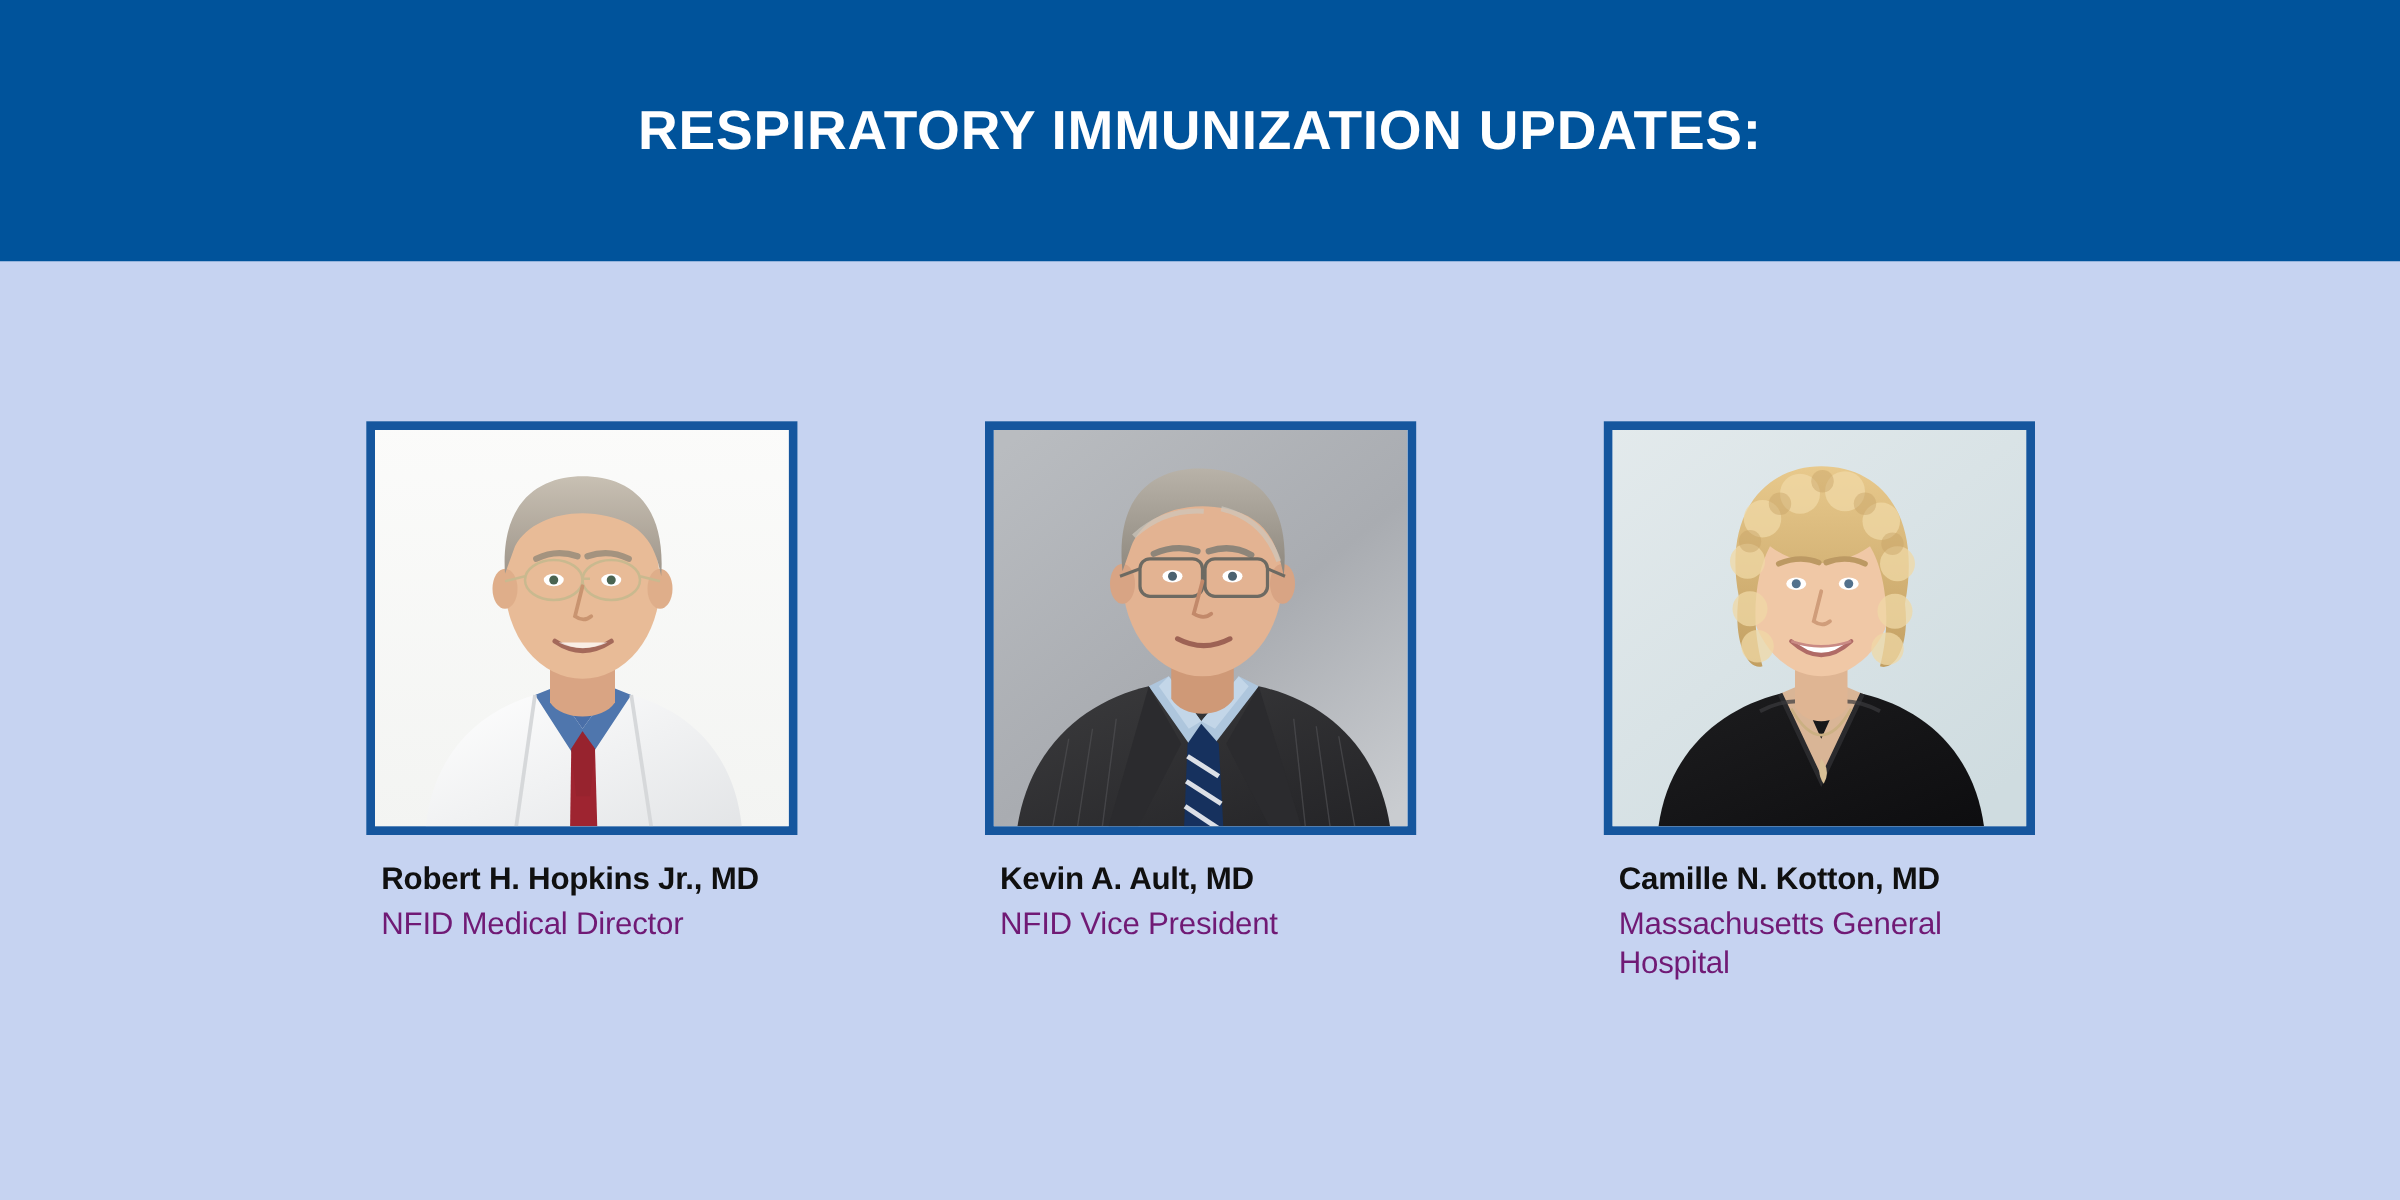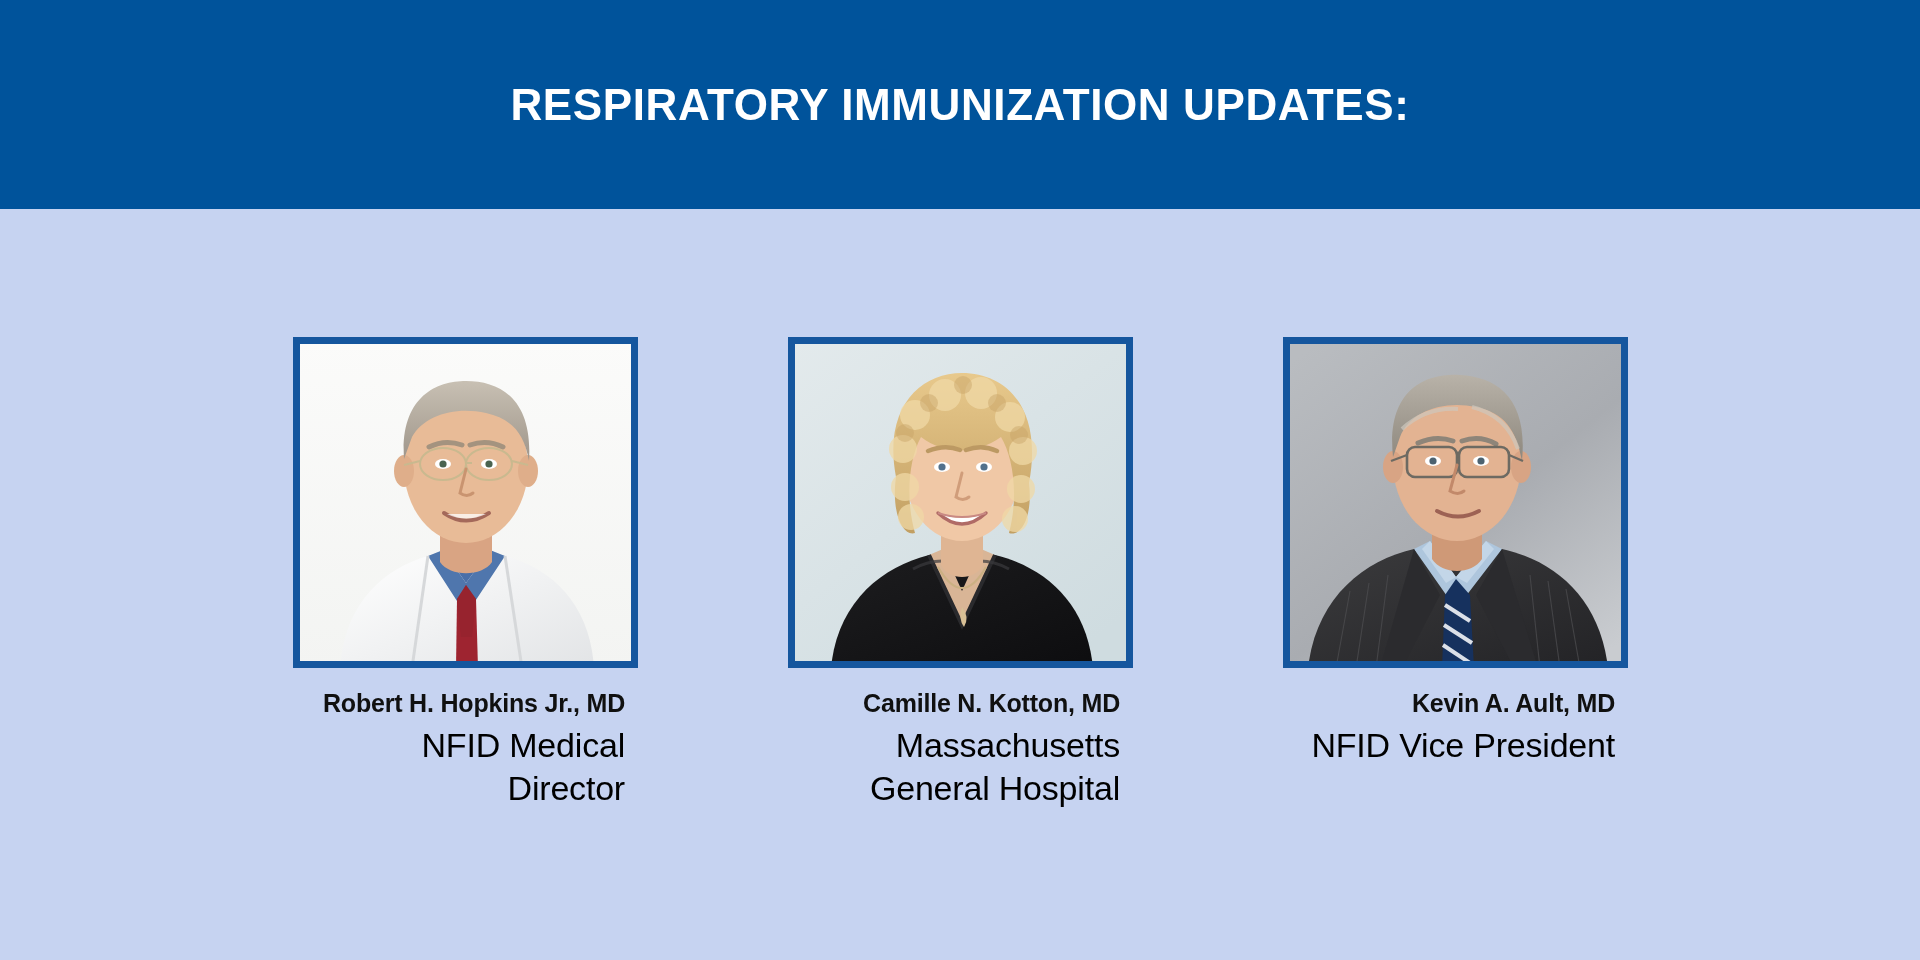--- a/index.html
+++ b/index.html
@@ -75,38 +75,38 @@
     background:#ffffff;
     overflow:hidden;
     position:relative;
     flex-shrink:0;
   }
 
   .photo-frame svg { display:block; width:100%; height:100%; }
 
   .speaker-caption {
     margin-top:20px;
-    text-align:right;
+    text-align:left;
     width:320px;
   }
 
   .speaker-name {
     font-family:"Liberation Sans", sans-serif;
     font-weight:bold;
     font-size:25px;
     color:#101010;
     line-height:1.2;
     letter-spacing:-0.2px;
   }
 
   .speaker-affil {
     font-family:"Liberation Sans", sans-serif;
     font-weight:normal;
-    font-size:34px;
-    color:#000000;
+    font-size:25px;
+    color:#701a75;
     line-height:1.25;
     margin-top:6px;
     letter-spacing:-0.2px;
   }
 </style>
 </head>
 <body>
 
 <div id="slide">
 
@@ -171,20 +171,102 @@
 
           <path d="M166 132 L160 156 q7 5 13 0" stroke="#c99470" stroke-width="3" fill="none" stroke-linecap="round"></path>
 
           <path d="M144 176 q22 15 45 0" stroke="#a4695a" stroke-width="4" fill="none" stroke-linecap="round"></path>
           <path d="M147 177 q19 9 39 0" fill="#ffffff" opacity="0.75"></path>
         </svg>
       </div>
       <div class="speaker-caption">
         <div class="speaker-name">Robert H. Hopkins Jr., MD</div>
         <div class="speaker-affil">NFID Medical Director</div>
+      </div>
+    </div>
+
+    <div class="speaker-card">
+      <div class="photo-frame">
+        <svg viewBox="0 0 331 331" preserveAspectRatio="xMidYMid slice">
+          <defs>
+            <linearGradient id="bg2" x1="0.1" y1="0" x2="0.9" y2="1">
+              <stop offset="0%" stop-color="#b9bcc0"></stop>
+              <stop offset="55%" stop-color="#a9acb1"></stop>
+              <stop offset="100%" stop-color="#c9ccd0"></stop>
+            </linearGradient>
+            <linearGradient id="suit2" x1="0" y1="0" x2="1" y2="1">
+              <stop offset="0%" stop-color="#3b3b3d"></stop>
+              <stop offset="100%" stop-color="#232326"></stop>
+            </linearGradient>
+            <linearGradient id="hair2" x1="0" y1="0" x2="0" y2="1">
+              <stop offset="0%" stop-color="#b8b2a8"></stop>
+              <stop offset="100%" stop-color="#8d877d"></stop>
+            </linearGradient>
+          </defs>
+          <rect x="0" y="0" width="331" height="331" fill="url(#bg2)"></rect>
+
+          <path d="M18 331 C26 262 72 224 124 212 L212 212 C266 224 310 262 318 331 Z" fill="url(#suit2)"></path>
+
+          <g stroke="#4d4d50" stroke-width="1.1" opacity="0.75">
+            <path d="M46 331 L60 254"></path>
+              <path d="M66 331 L79 246"></path>
+            <path d="M86 331 L98 238"></path>
+              <path d="M250 331 L240 238"></path>
+            <path d="M270 331 L258 244"></path>
+              <path d="M290 331 L276 252"></path>
+          </g>
+
+          <path d="M124 212 L166 272 L212 212 L196 204 L166 240 L140 204 Z" fill="#aec6dd"></path>
+
+          <path d="M140 204 L166 240 L156 246 L132 212 Z" fill="#c3d6e8"></path>
+          <path d="M196 204 L166 240 L177 246 L204 212 Z" fill="#c3d6e8"></path>
+
+          <path d="M166 242 L180 258 L184 331 L152 331 L155 258 Z" fill="#16315e"></path>
+          <g stroke="#f2f4f7" stroke-width="4" opacity="0.9">
+            <path d="M155 268 L180 284"></path>
+              <path d="M154 288 L182 306"></path>
+            <path d="M153 308 L183 328"></path>
+          </g>
+
+          <path d="M124 212 L150 258 L112 331 L90 331 Z" fill="#2b2b2e"></path>
+          <path d="M212 212 L186 258 L224 331 L248 331 Z" fill="#2b2b2e"></path>
+
+          <path d="M142 176 L142 222 C152 238 182 238 192 222 L192 176 Z" fill="#cf9977"></path>
+
+          <ellipse cx="167" cy="126" rx="64" ry="78" fill="#e3b392"></ellipse>
+
+          <ellipse cx="103" cy="130" rx="10" ry="16" fill="#d8a484"></ellipse>
+          <ellipse cx="231" cy="130" rx="10" ry="16" fill="#d8a484"></ellipse>
+
+          <path d="M103 120 C96 52 136 36 170 38 C208 40 238 62 232 124 C226 92 214 76 186 70 C154 63 120 74 110 100 Z" fill="url(#hair2)"></path>
+          <path d="M112 92 q24 -22 56 -20" stroke="#cdc7bd" stroke-width="4" fill="none" opacity="0.7"></path>
+          <path d="M182 70 q34 8 46 42" stroke="#cdc7bd" stroke-width="4" fill="none" opacity="0.7"></path>
+
+          <path d="M128 106 q18 -8 35 -2" stroke="#8e8579" stroke-width="5" fill="none" stroke-linecap="round"></path>
+          <path d="M172 104 q18 -6 34 3" stroke="#8e8579" stroke-width="5" fill="none" stroke-linecap="round"></path>
+
+          <ellipse cx="143" cy="124" rx="8" ry="5" fill="#ffffff"></ellipse>
+          <ellipse cx="191" cy="124" rx="8" ry="5" fill="#ffffff"></ellipse>
+          <circle cx="143" cy="124" r="3.6" fill="#4c6270"></circle>
+          <circle cx="191" cy="124" r="3.6" fill="#4c6270"></circle>
+
+          <rect x="117" y="110" width="50" height="30" rx="8" fill="none" stroke="#6d6a62" stroke-width="2.6"></rect>
+          <rect x="169" y="110" width="50" height="30" rx="8" fill="none" stroke="#6d6a62" stroke-width="2.6"></rect>
+          <path d="M167 122 L169 122" stroke="#6d6a62" stroke-width="2.6"></path>
+          <path d="M117 118 L101 124" stroke="#6d6a62" stroke-width="2.4"></path>
+          <path d="M219 118 L233 124" stroke="#6d6a62" stroke-width="2.4"></path>
+
+          <path d="M167 128 L160 154 q8 5 14 0" stroke="#c2896a" stroke-width="3" fill="none" stroke-linecap="round"></path>
+
+          <path d="M147 174 q21 11 42 0" stroke="#9d6254" stroke-width="4" fill="none" stroke-linecap="round"></path>
+        </svg>
+      </div>
+      <div class="speaker-caption">
+        <div class="speaker-name">Kevin A. Ault, MD</div>
+        <div class="speaker-affil">NFID Vice President</div>
       </div>
     </div>
 
     <div class="speaker-card">
       <div class="photo-frame">
         <svg viewBox="0 0 331 331" preserveAspectRatio="xMidYMid slice">
           <defs>
             <linearGradient id="bg3" x1="0" y1="0" x2="0.8" y2="1">
               <stop offset="0%" stop-color="#e3eaec"></stop>
               <stop offset="100%" stop-color="#cfdce0"></stop>
@@ -250,96 +332,14 @@
           <path d="M143 176 q24 22 48 0" stroke="#b06b66" stroke-width="3.4" fill="none" stroke-linecap="round"></path>
           <path d="M143 176 q24 8 48 0" stroke="#c98a84" stroke-width="2" fill="none"></path>
         </svg>
       </div>
       <div class="speaker-caption">
         <div class="speaker-name">Camille N. Kotton, MD</div>
         <div class="speaker-affil">Massachusetts General Hospital</div>
       </div>
     </div>
 
-    <div class="speaker-card">
-      <div class="photo-frame">
-        <svg viewBox="0 0 331 331" preserveAspectRatio="xMidYMid slice">
-          <defs>
-            <linearGradient id="bg2" x1="0.1" y1="0" x2="0.9" y2="1">
-              <stop offset="0%" stop-color="#b9bcc0"></stop>
-              <stop offset="55%" stop-color="#a9acb1"></stop>
-              <stop offset="100%" stop-color="#c9ccd0"></stop>
-            </linearGradient>
-            <linearGradient id="suit2" x1="0" y1="0" x2="1" y2="1">
-              <stop offset="0%" stop-color="#3b3b3d"></stop>
-              <stop offset="100%" stop-color="#232326"></stop>
-            </linearGradient>
-            <linearGradient id="hair2" x1="0" y1="0" x2="0" y2="1">
-              <stop offset="0%" stop-color="#b8b2a8"></stop>
-              <stop offset="100%" stop-color="#8d877d"></stop>
-            </linearGradient>
-          </defs>
-          <rect x="0" y="0" width="331" height="331" fill="url(#bg2)"></rect>
-
-          <path d="M18 331 C26 262 72 224 124 212 L212 212 C266 224 310 262 318 331 Z" fill="url(#suit2)"></path>
-
-          <g stroke="#4d4d50" stroke-width="1.1" opacity="0.75">
-            <path d="M46 331 L60 254"></path>
-              <path d="M66 331 L79 246"></path>
-            <path d="M86 331 L98 238"></path>
-              <path d="M250 331 L240 238"></path>
-            <path d="M270 331 L258 244"></path>
-              <path d="M290 331 L276 252"></path>
-          </g>
-
-          <path d="M124 212 L166 272 L212 212 L196 204 L166 240 L140 204 Z" fill="#aec6dd"></path>
-
-          <path d="M140 204 L166 240 L156 246 L132 212 Z" fill="#c3d6e8"></path>
-          <path d="M196 204 L166 240 L177 246 L204 212 Z" fill="#c3d6e8"></path>
-
-          <path d="M166 242 L180 258 L184 331 L152 331 L155 258 Z" fill="#16315e"></path>
-          <g stroke="#f2f4f7" stroke-width="4" opacity="0.9">
-            <path d="M155 268 L180 284"></path>
-              <path d="M154 288 L182 306"></path>
-            <path d="M153 308 L183 328"></path>
-          </g>
-
-          <path d="M124 212 L150 258 L112 331 L90 331 Z" fill="#2b2b2e"></path>
-          <path d="M212 212 L186 258 L224 331 L248 331 Z" fill="#2b2b2e"></path>
-
-          <path d="M142 176 L142 222 C152 238 182 238 192 222 L192 176 Z" fill="#cf9977"></path>
-
-          <ellipse cx="167" cy="126" rx="64" ry="78" fill="#e3b392"></ellipse>
-
-          <ellipse cx="103" cy="130" rx="10" ry="16" fill="#d8a484"></ellipse>
-          <ellipse cx="231" cy="130" rx="10" ry="16" fill="#d8a484"></ellipse>
-
-          <path d="M103 120 C96 52 136 36 170 38 C208 40 238 62 232 124 C226 92 214 76 186 70 C154 63 120 74 110 100 Z" fill="url(#hair2)"></path>
-          <path d="M112 92 q24 -22 56 -20" stroke="#cdc7bd" stroke-width="4" fill="none" opacity="0.7"></path>
-          <path d="M182 70 q34 8 46 42" stroke="#cdc7bd" stroke-width="4" fill="none" opacity="0.7"></path>
-
-          <path d="M128 106 q18 -8 35 -2" stroke="#8e8579" stroke-width="5" fill="none" stroke-linecap="round"></path>
-          <path d="M172 104 q18 -6 34 3" stroke="#8e8579" stroke-width="5" fill="none" stroke-linecap="round"></path>
-
-          <ellipse cx="143" cy="124" rx="8" ry="5" fill="#ffffff"></ellipse>
-          <ellipse cx="191" cy="124" rx="8" ry="5" fill="#ffffff"></ellipse>
-          <circle cx="143" cy="124" r="3.6" fill="#4c6270"></circle>
-          <circle cx="191" cy="124" r="3.6" fill="#4c6270"></circle>
-
-          <rect x="117" y="110" width="50" height="30" rx="8" fill="none" stroke="#6d6a62" stroke-width="2.6"></rect>
-          <rect x="169" y="110" width="50" height="30" rx="8" fill="none" stroke="#6d6a62" stroke-width="2.6"></rect>
-          <path d="M167 122 L169 122" stroke="#6d6a62" stroke-width="2.6"></path>
-          <path d="M117 118 L101 124" stroke="#6d6a62" stroke-width="2.4"></path>
-          <path d="M219 118 L233 124" stroke="#6d6a62" stroke-width="2.4"></path>
-
-          <path d="M167 128 L160 154 q8 5 14 0" stroke="#c2896a" stroke-width="3" fill="none" stroke-linecap="round"></path>
-
-          <path d="M147 174 q21 11 42 0" stroke="#9d6254" stroke-width="4" fill="none" stroke-linecap="round"></path>
-        </svg>
-      </div>
-      <div class="speaker-caption">
-        <div class="speaker-name">Kevin A. Ault, MD</div>
-        <div class="speaker-affil">NFID Vice President</div>
-      </div>
-    </div>
-
   </div>
 </div>
 
 </body></html>

